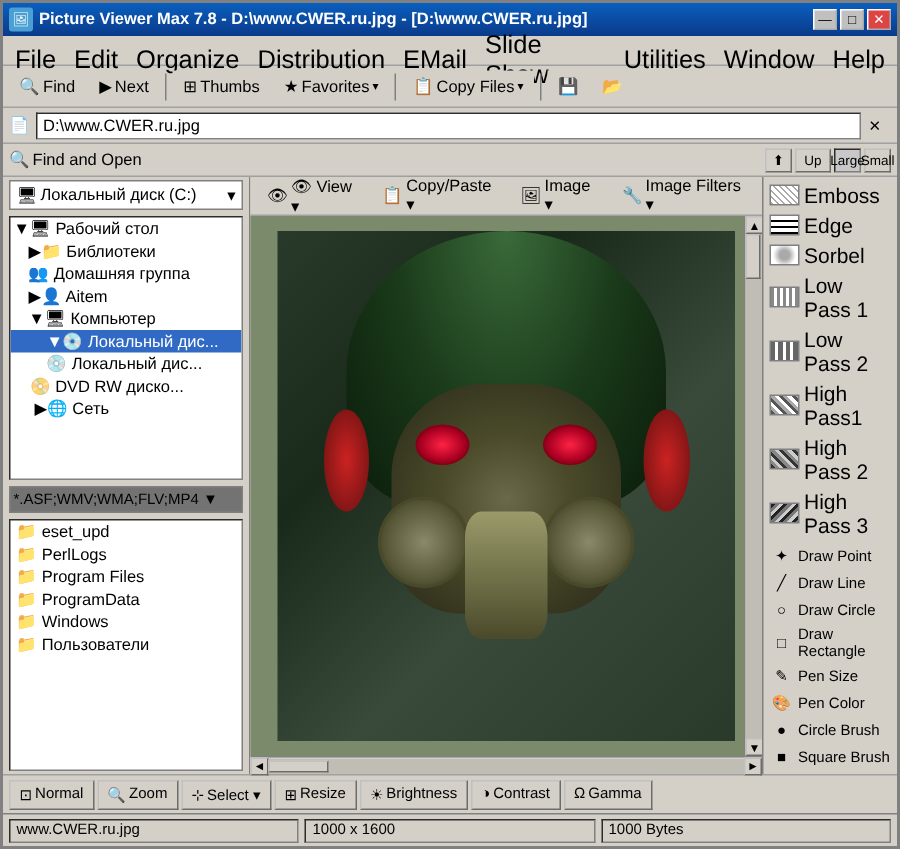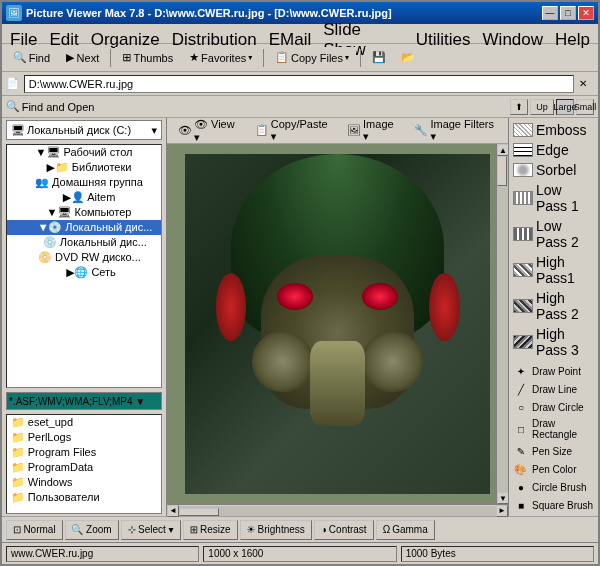--- a/index.html
+++ b/index.html
@@ -31,21 +31,21 @@
     .main-area { display: flex; height: calc(566px - 22px - 20px - 28px - 24px - 26px - 26px - 22px); }
 
     
     .left-panel { width: 165px; border-right: 1px solid #808080; display: flex; flex-direction: column; background: #d4d0c8; }
     .panel-btn { height: 16px; padding: 1px 4px; background: #d4d0c8; border: 1px outset #c0c0c0; font-size: 10px; cursor: pointer; }
     .panel-btn.active { border: 1px inset #808080; background: #c8c8c8; }
     .drive-selector { margin: 2px 4px; height: 20px; background: white; border: 1px solid #808080; display: flex; align-items: center; padding: 0 4px; gap: 2px; font-size: 11px; cursor: pointer; }
     .tree-area { flex: 1; background: white; border: 1px inset #808080; margin: 2px 4px; overflow: hidden; font-size: 11px; }
     .tree-item { padding: 1px 2px; cursor: pointer; white-space: nowrap; overflow: hidden; }
     .tree-item.selected { background: #316ac5; color: white; }
-    .format-selector { margin: 2px 4px; height: 18px; background: #0f766e; border: 1px solid #808080; font-size: 10px; display: flex; align-items: center; padding: 0 2px; cursor: pointer; }
+    .format-selector { margin: 2px 4px; height: 18px; background: #737373; border: 1px solid #808080; font-size: 10px; display: flex; align-items: center; padding: 0 2px; cursor: pointer; }
     .bottom-files { flex: 1; background: white; border: 1px inset #808080; margin: 2px 4px; overflow: hidden; font-size: 11px; }
     .file-item { padding: 1px 4px; cursor: pointer; white-space: nowrap; overflow: hidden; }
 
     
     .center-panel { flex: 1; display: flex; flex-direction: column; background: #d4d0c8; }
     .view-toolbar { height: 26px; background: #d4d0c8; display: flex; align-items: center; padding: 2px 4px; gap: 2px; border-bottom: 1px solid #a0a0a0; }
     .image-area { flex: 1; background: #7a8a6a; position: relative; overflow: hidden; display: flex; align-items: center; justify-content: center; }
     .image-placeholder { width: 305px; height: 340px; position: relative; overflow: hidden; background: linear-gradient(135deg, #2a3a2a 0%, #1a2a1a 30%, #3a4a3a 60%, #2a3a2a 100%); }
     
     .figure { width: 100%; height: 100%; position: relative; }
@@ -184,21 +184,21 @@
 <div class="main-area">
 
   <div class="left-panel">
 
     <div class="drive-selector">
       <span>🖥</span>
       <span>Локальный диск (C:)</span>
       <span style="margin-left:auto">▾</span>
     </div>
 
-    <div class="tree-area" style="height:244px;flex:none;text-align:center;">
+    <div class="tree-area" style="height:176px;flex:none;">
       <div class="tree-item">
         <span>▼</span>🖥 <span>Рабочий стол</span>
       </div>
       <div class="tree-item" style="padding-left:12px;">
         <span>▶</span>📁 <span>Библиотеки</span>
       </div>
       <div class="tree-item" style="padding-left:12px;">
         <span> </span>👥 <span>Домашняя группа</span>
       </div>
       <div class="tree-item" style="padding-left:12px;">

